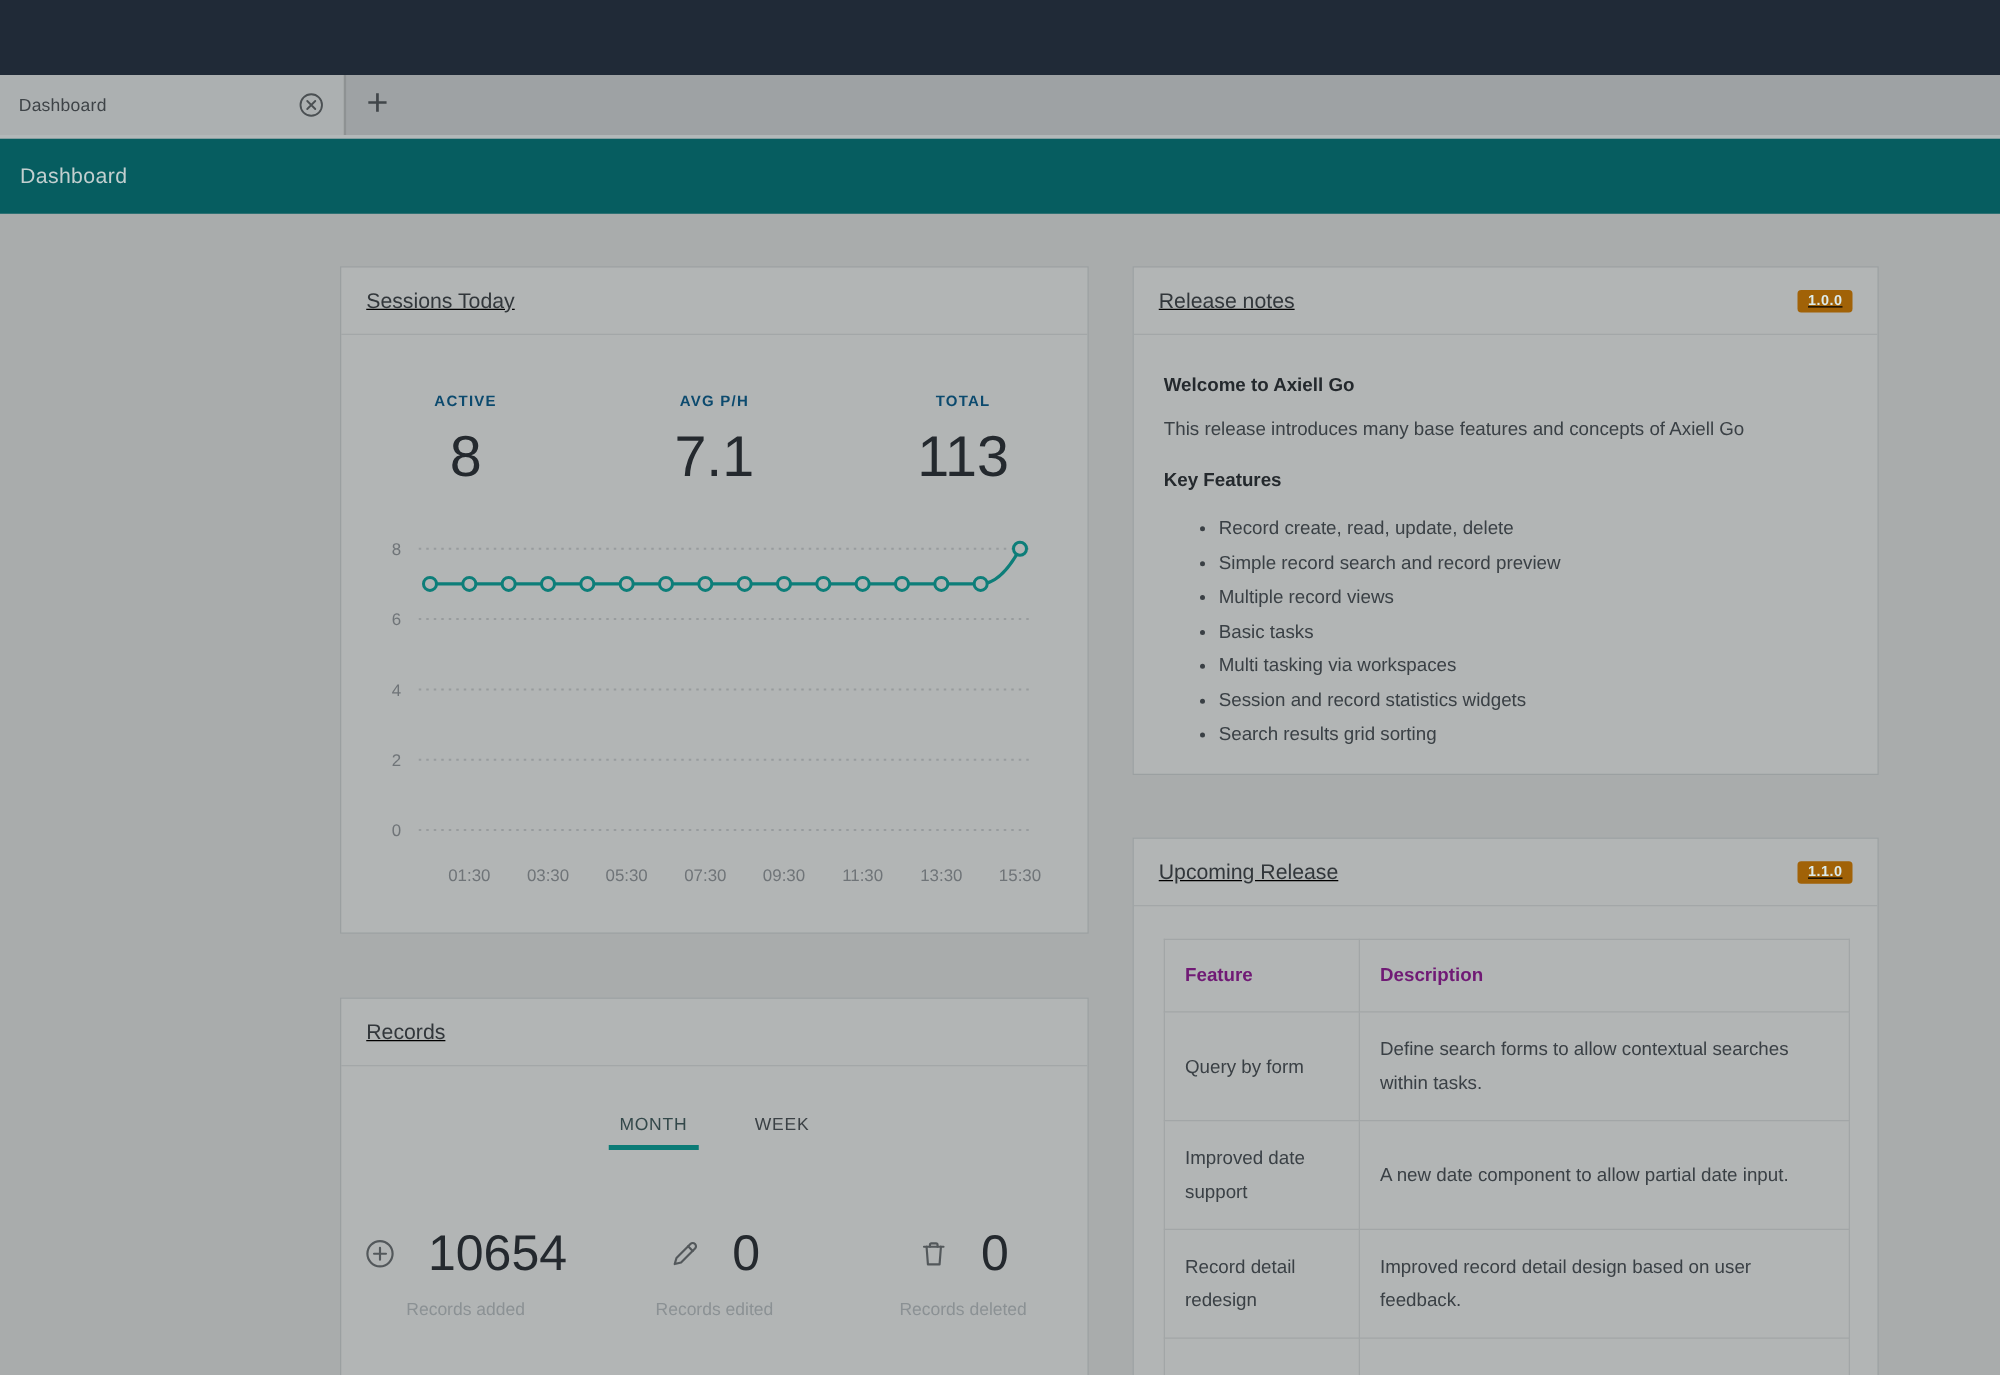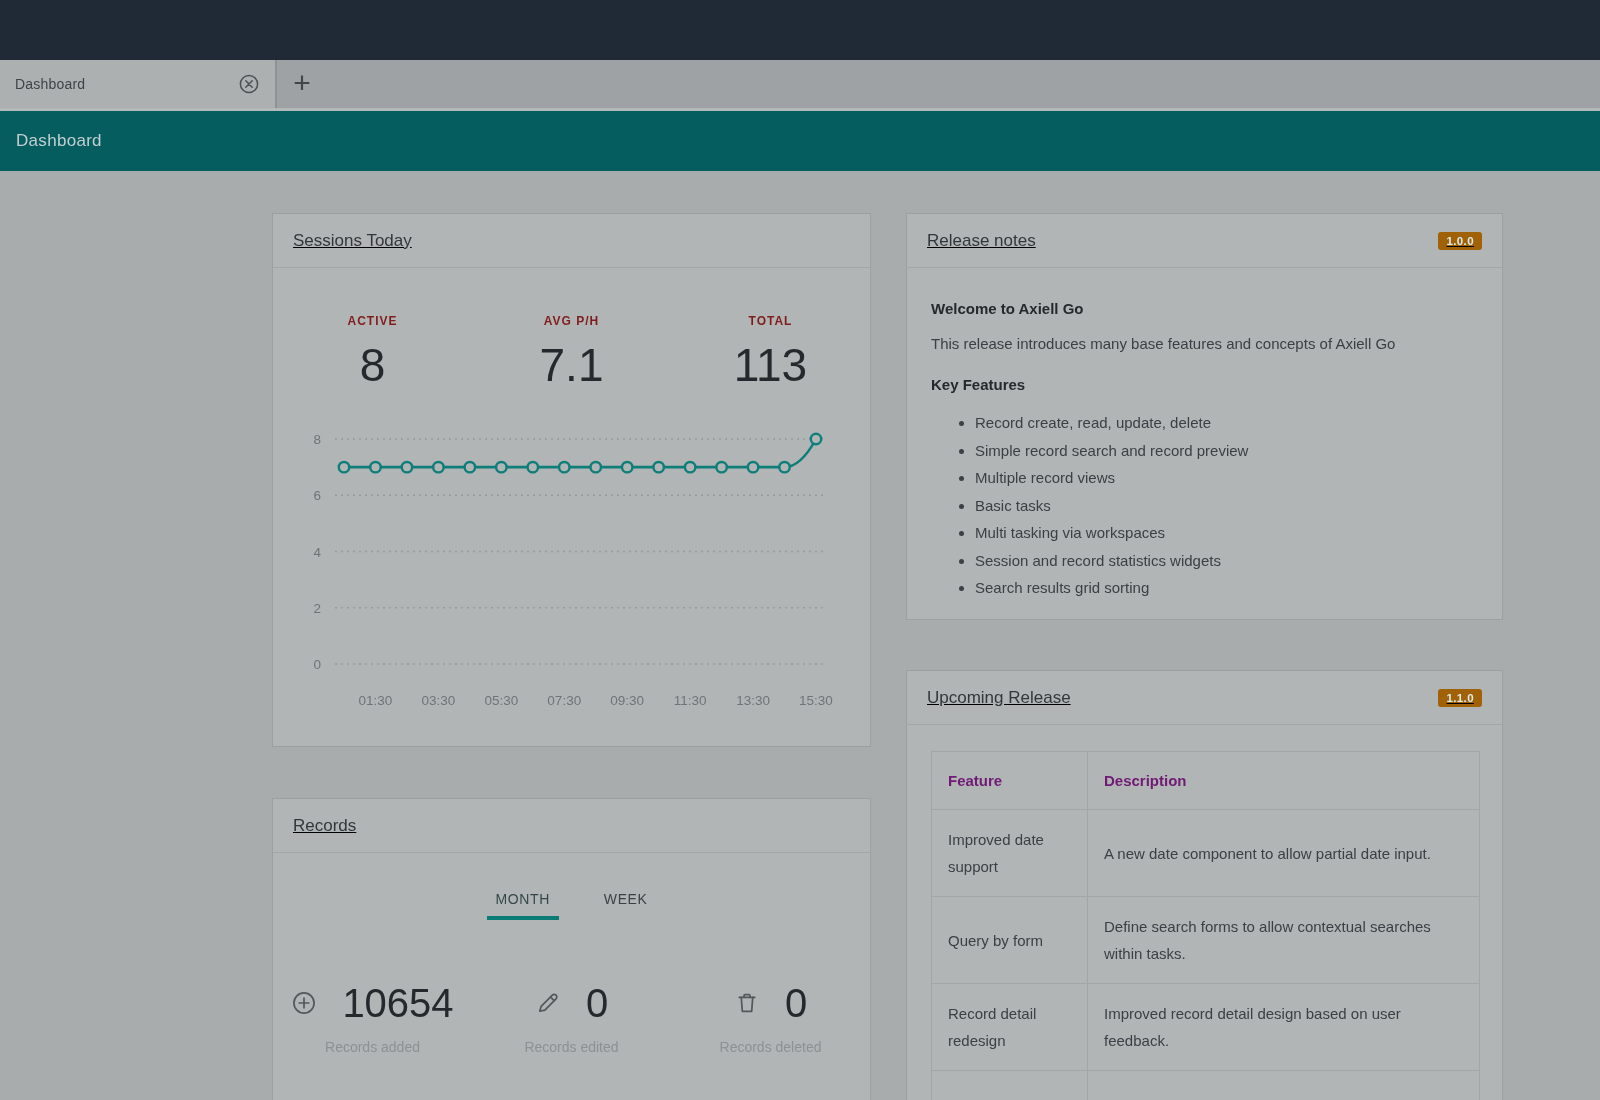--- a/index.html
+++ b/index.html
@@ -35,21 +35,21 @@
            padding:3px 8px; border-radius:3px; letter-spacing:.4px; }
 
   #sessions-card { left:272px; top:213px; width:599px; height:534px; }
   #records-card  { left:272px; top:798px; width:599px; height:330px; }
   #release-card  { left:906px; top:213px; width:597px; height:407px; }
   #upcoming-card { left:906px; top:670px; width:597px; height:500px; }
 
   
   .stats-row { display:flex; margin-top:46px; }
   .stat { flex:1; text-align:center; }
-  .stat-label { font-size:12px; font-weight:bold; color:#7f1d1d; letter-spacing:1px; }
+  .stat-label { font-size:12px; font-weight:bold; color:#0c4a6e; letter-spacing:1px; }
   .stat-value { font-size:46px; color:#24292e; margin-top:10px; font-weight:400; }
 
   #sessions-chart { position:absolute; left:0; top:200px; }
 
   
   .rec-tabs { position:absolute; top:92px; left:0; right:0; display:flex;
               justify-content:center; gap:36px; }
   .rec-tab { font-size:14px; letter-spacing:.6px; color:#3b4145; padding:0 9px 13px; cursor:pointer; }
   .rec-tab.active { color:#33484a; border-bottom:4px solid #0b7b76; padding-bottom:9px; }
   .rec-stats { position:absolute; top:180px; left:0; right:0; display:flex; }
@@ -236,26 +236,26 @@
   <div class="table-wrap">
     <table class="features">
       <thead>
         <tr>
           <th class="col-feature">Feature</th>
           <th>Description</th>
         </tr>
       </thead>
       <tbody id="features-table-body">
           <tr>
+            <td>Query by form</td>
+            <td>Define search forms to allow contextual searches within tasks.</td>
+          </tr>
+          <tr>
             <td>Improved date support</td>
             <td>A new date component to allow partial date input.</td>
-          </tr>
-          <tr>
-            <td>Query by form</td>
-            <td>Define search forms to allow contextual searches within tasks.</td>
           </tr>
           <tr>
             <td>Record detail redesign</td>
             <td>Improved record detail design based on user feedback.</td>
           </tr>
           <tr class="empty-row">
             <td></td>
             <td></td>
           </tr>
         </tbody>

